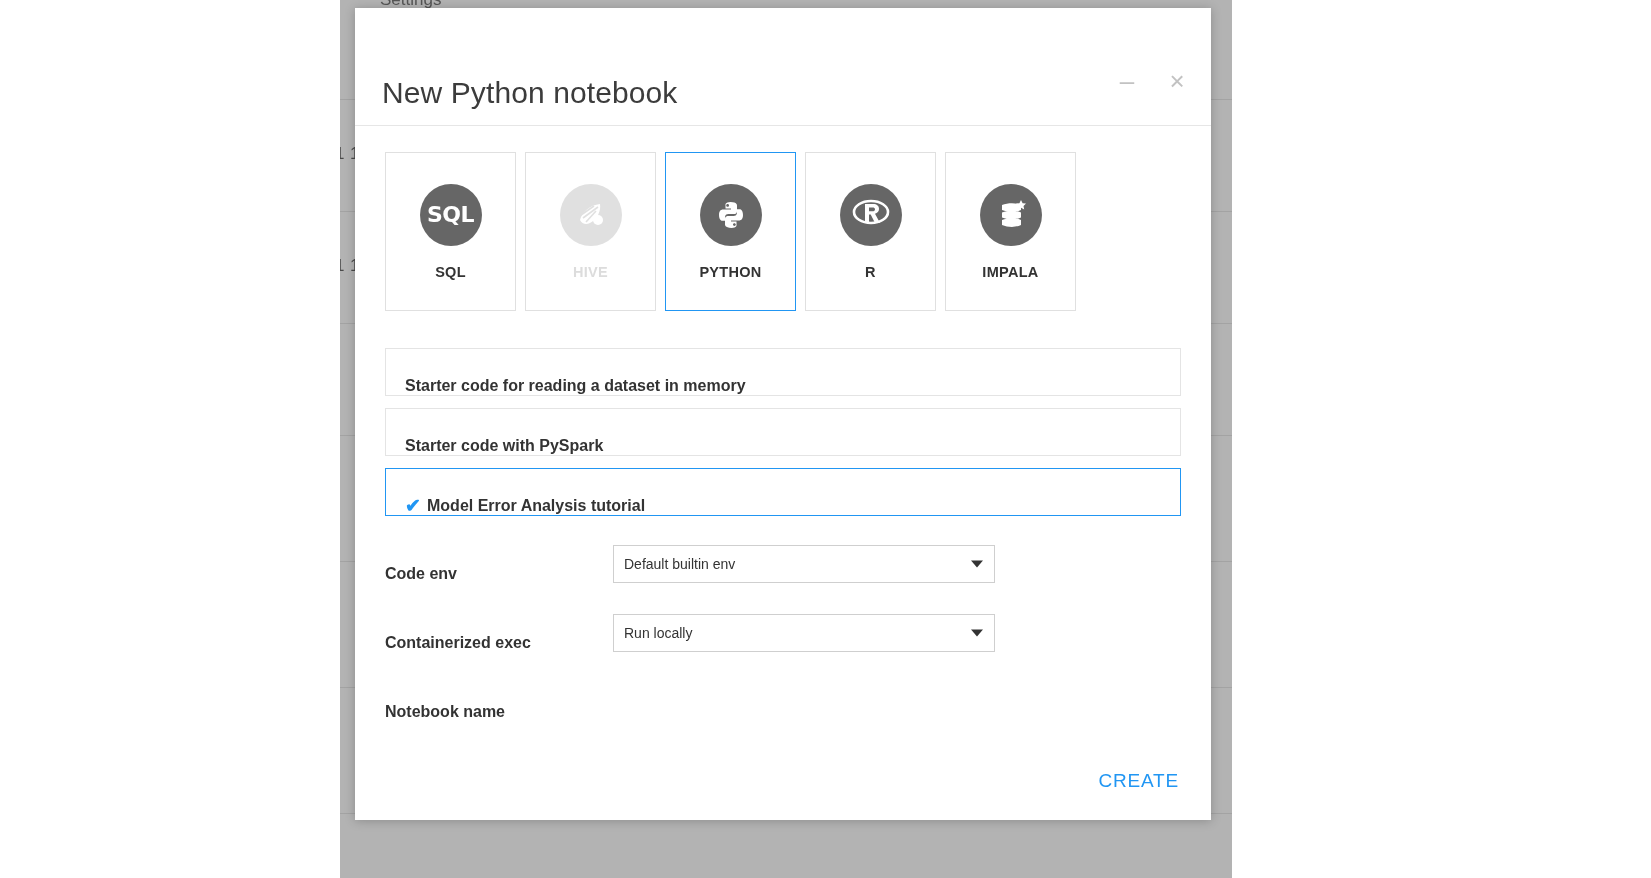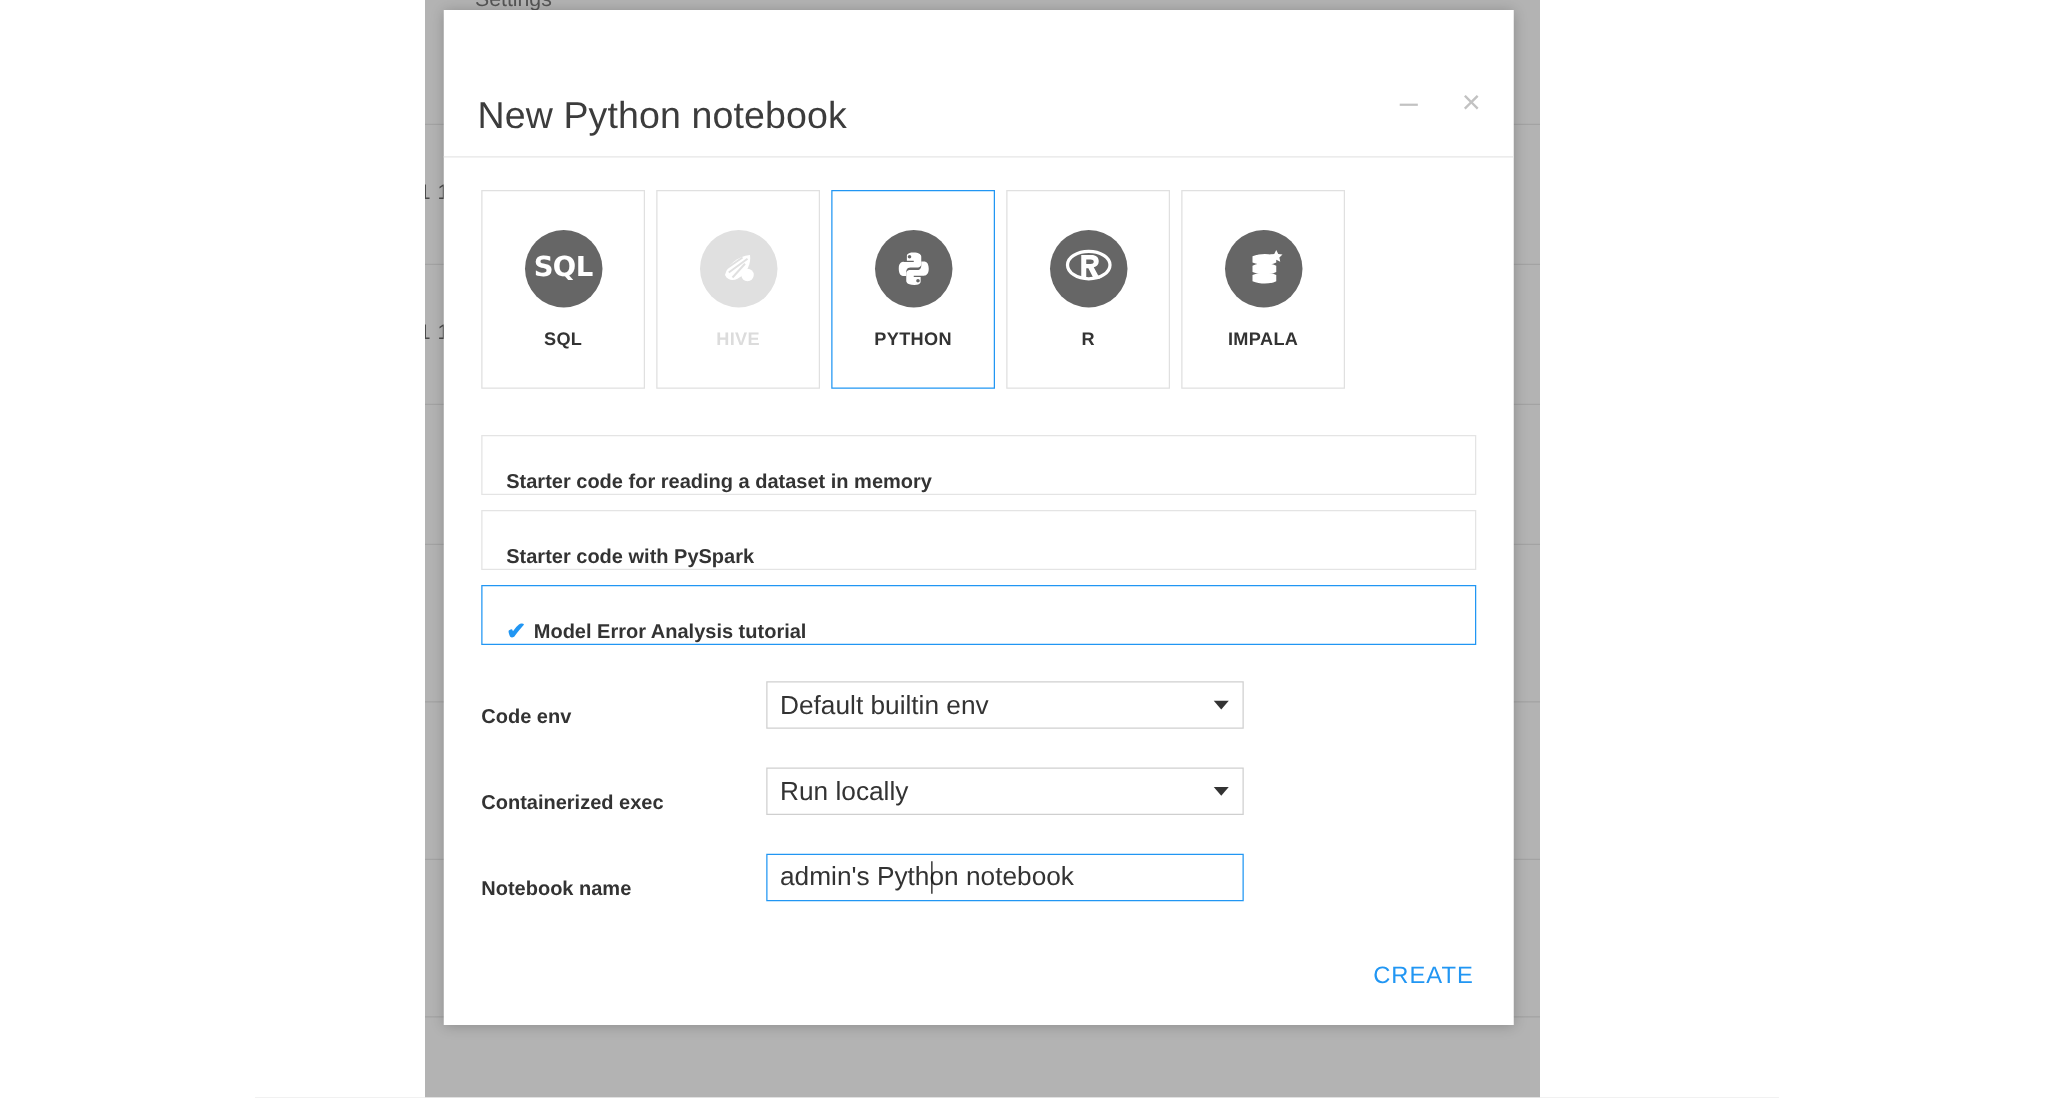--- a/index.html
+++ b/index.html
@@ -194,21 +194,21 @@
     color: #333;
   }
   .field-wrap {
     position: relative;
     width: 382px;
   }
   select.field, input.field {
     width: 100%;
     height: 38px;
     font-family: "Liberation Sans", sans-serif;
-    font-size: 21px;
+    font-size: 14px;
     color: #333;
     background: #fff;
     border: 1px solid #cfcfcf;
     padding: 0 30px 0 10px;
     border-radius: 0;
     -webkit-appearance: none;
     appearance: none;
     outline: none;
   }
   input.field { padding-right: 10px; }
@@ -391,24 +391,20 @@
           <div class="field-wrap">
             <select class="field">
               <option>Run locally</option>
             </select>
             <span class="caret"></span>
           </div>
         </div>
 
         <div class="form-row">
           <div class="form-label">Notebook name</div>
-          <div class="field-wrap">
-            <input class="field focused" type="text" value="admin's Python notebook" style="">
-            <span class="text-caret"></span>
-          </div>
         </div>
 
       </div>
     </div>
 
     <div class="modal-footer">
       <button class="create-btn">CREATE</button>
     </div>
 
   </div>

